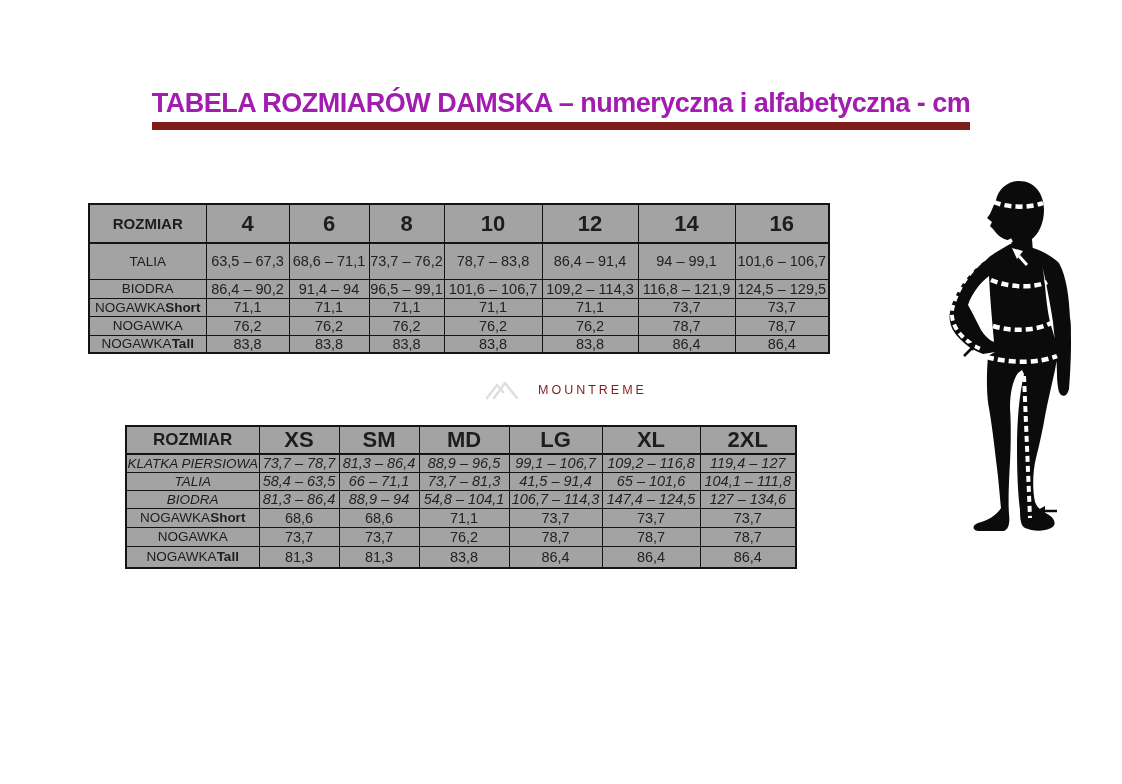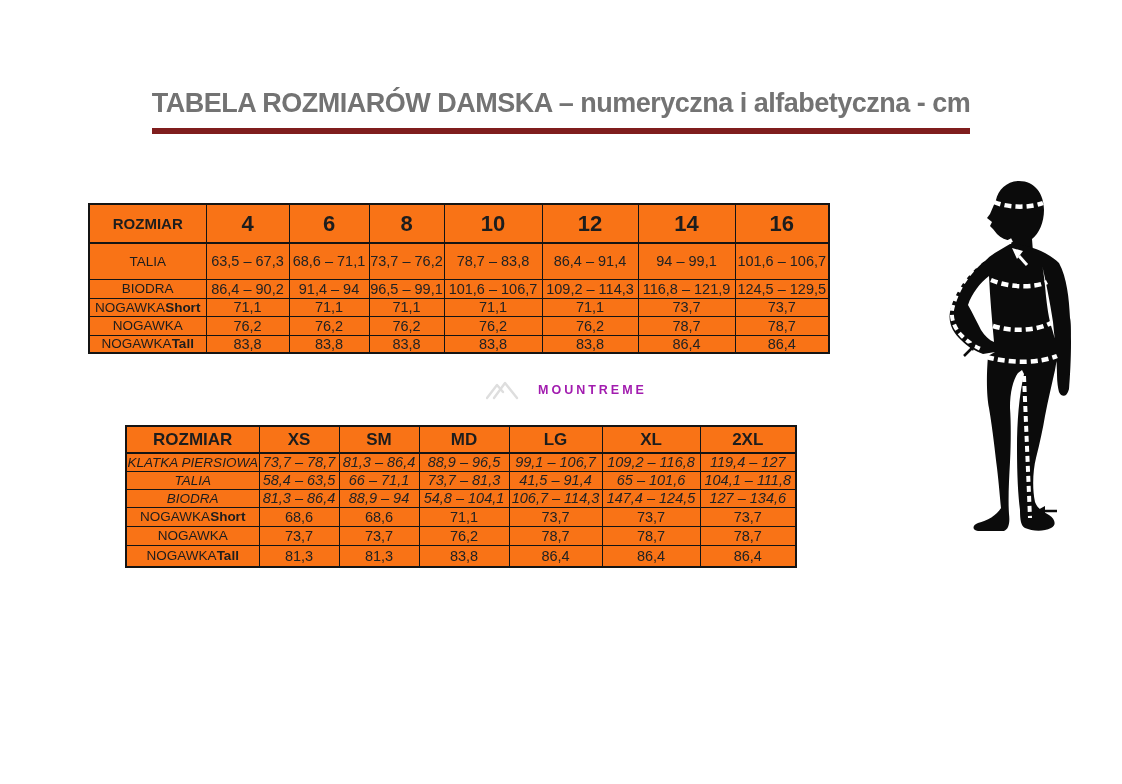--- a/index.html
+++ b/index.html
@@ -4,24 +4,24 @@
 <style>
   html,body{margin:0;padding:0;}
   body{
     width:1122px;height:784px;position:relative;background:#ffffff;
     font-family:"Liberation Sans",sans-serif;color:#1d1d1d;overflow:hidden;
   }
   
   .title-wrap{position:absolute;top:88px;left:0;width:1122px;text-align:center;}
   .page-title{
     display:inline-block;font-size:27px;font-weight:bold;letter-spacing:-0.5px;
-    color:#737373;border-bottom:6px solid #7f1d1d;padding-bottom:9px;white-space:nowrap;
+    color:#a21caf;border-bottom:8px solid #7f1d1d;padding-bottom:3px;white-space:nowrap;
   }
   
-  table{border-collapse:collapse;table-layout:fixed;position:absolute;background:#f97316;}
+  table{border-collapse:collapse;table-layout:fixed;position:absolute;background:#a3a3a3;}
   table, th, td{border:1px solid #141414;}
   table{border-width:2px;}
   th,td{text-align:center;vertical-align:middle;padding:0;overflow:hidden;white-space:nowrap;}
   .hdr-row th{border-bottom-width:2px;}
   .corner{font-weight:bold;}
   .lbl{font-size:13.5px;font-weight:normal;}
   .lbl .sfx{font-weight:bold;margin-left:0;}
   .sfx:empty{display:none;}
   .val{font-size:14.5px;font-weight:normal;color:#222;}
   
@@ -29,30 +29,30 @@
   #numeric-table .hdr-row{height:39px;}
   #numeric-table .corner{font-size:15px;}
   #numeric-table .size-hd{font-size:22px;font-weight:bold;}
   #numeric-table .r-tall{height:36px;}
   #numeric-table .r{height:19px;}
   #numeric-table .r2{height:18px;}
   
   #alpha-table{left:125px;top:425px;width:670px;}
   #alpha-table .hdr-row{height:27px;}
   #alpha-table .corner{font-size:17px;}
-  #alpha-table .size-hd{font-size:17px;font-weight:bold;}
+  #alpha-table .size-hd{font-size:22px;font-weight:bold;}
   #alpha-table .r{height:18px;font-style:italic;}
   #alpha-table .r3{height:19px;}
   #alpha-table .r-last{height:22px;}
   
   .watermark{
     position:absolute;left:486px;top:379px;display:flex;align-items:center;gap:12px;
   }
   .watermark .brand{
-    font-size:12.5px;font-weight:bold;letter-spacing:3px;color:#a21caf;
+    font-size:12.5px;font-weight:normal;letter-spacing:3px;color:#7f1d1d;
   }
   
   .figure{position:absolute;left:940px;top:170px;width:170px;height:400px;}
 </style>
 </head>
 <body>
 
 <div class="title-wrap">
   <span class="page-title">TABELA ROZMIARÓW DAMSKA – numeryczna i alfabetyczna - cm</span>
 </div>

